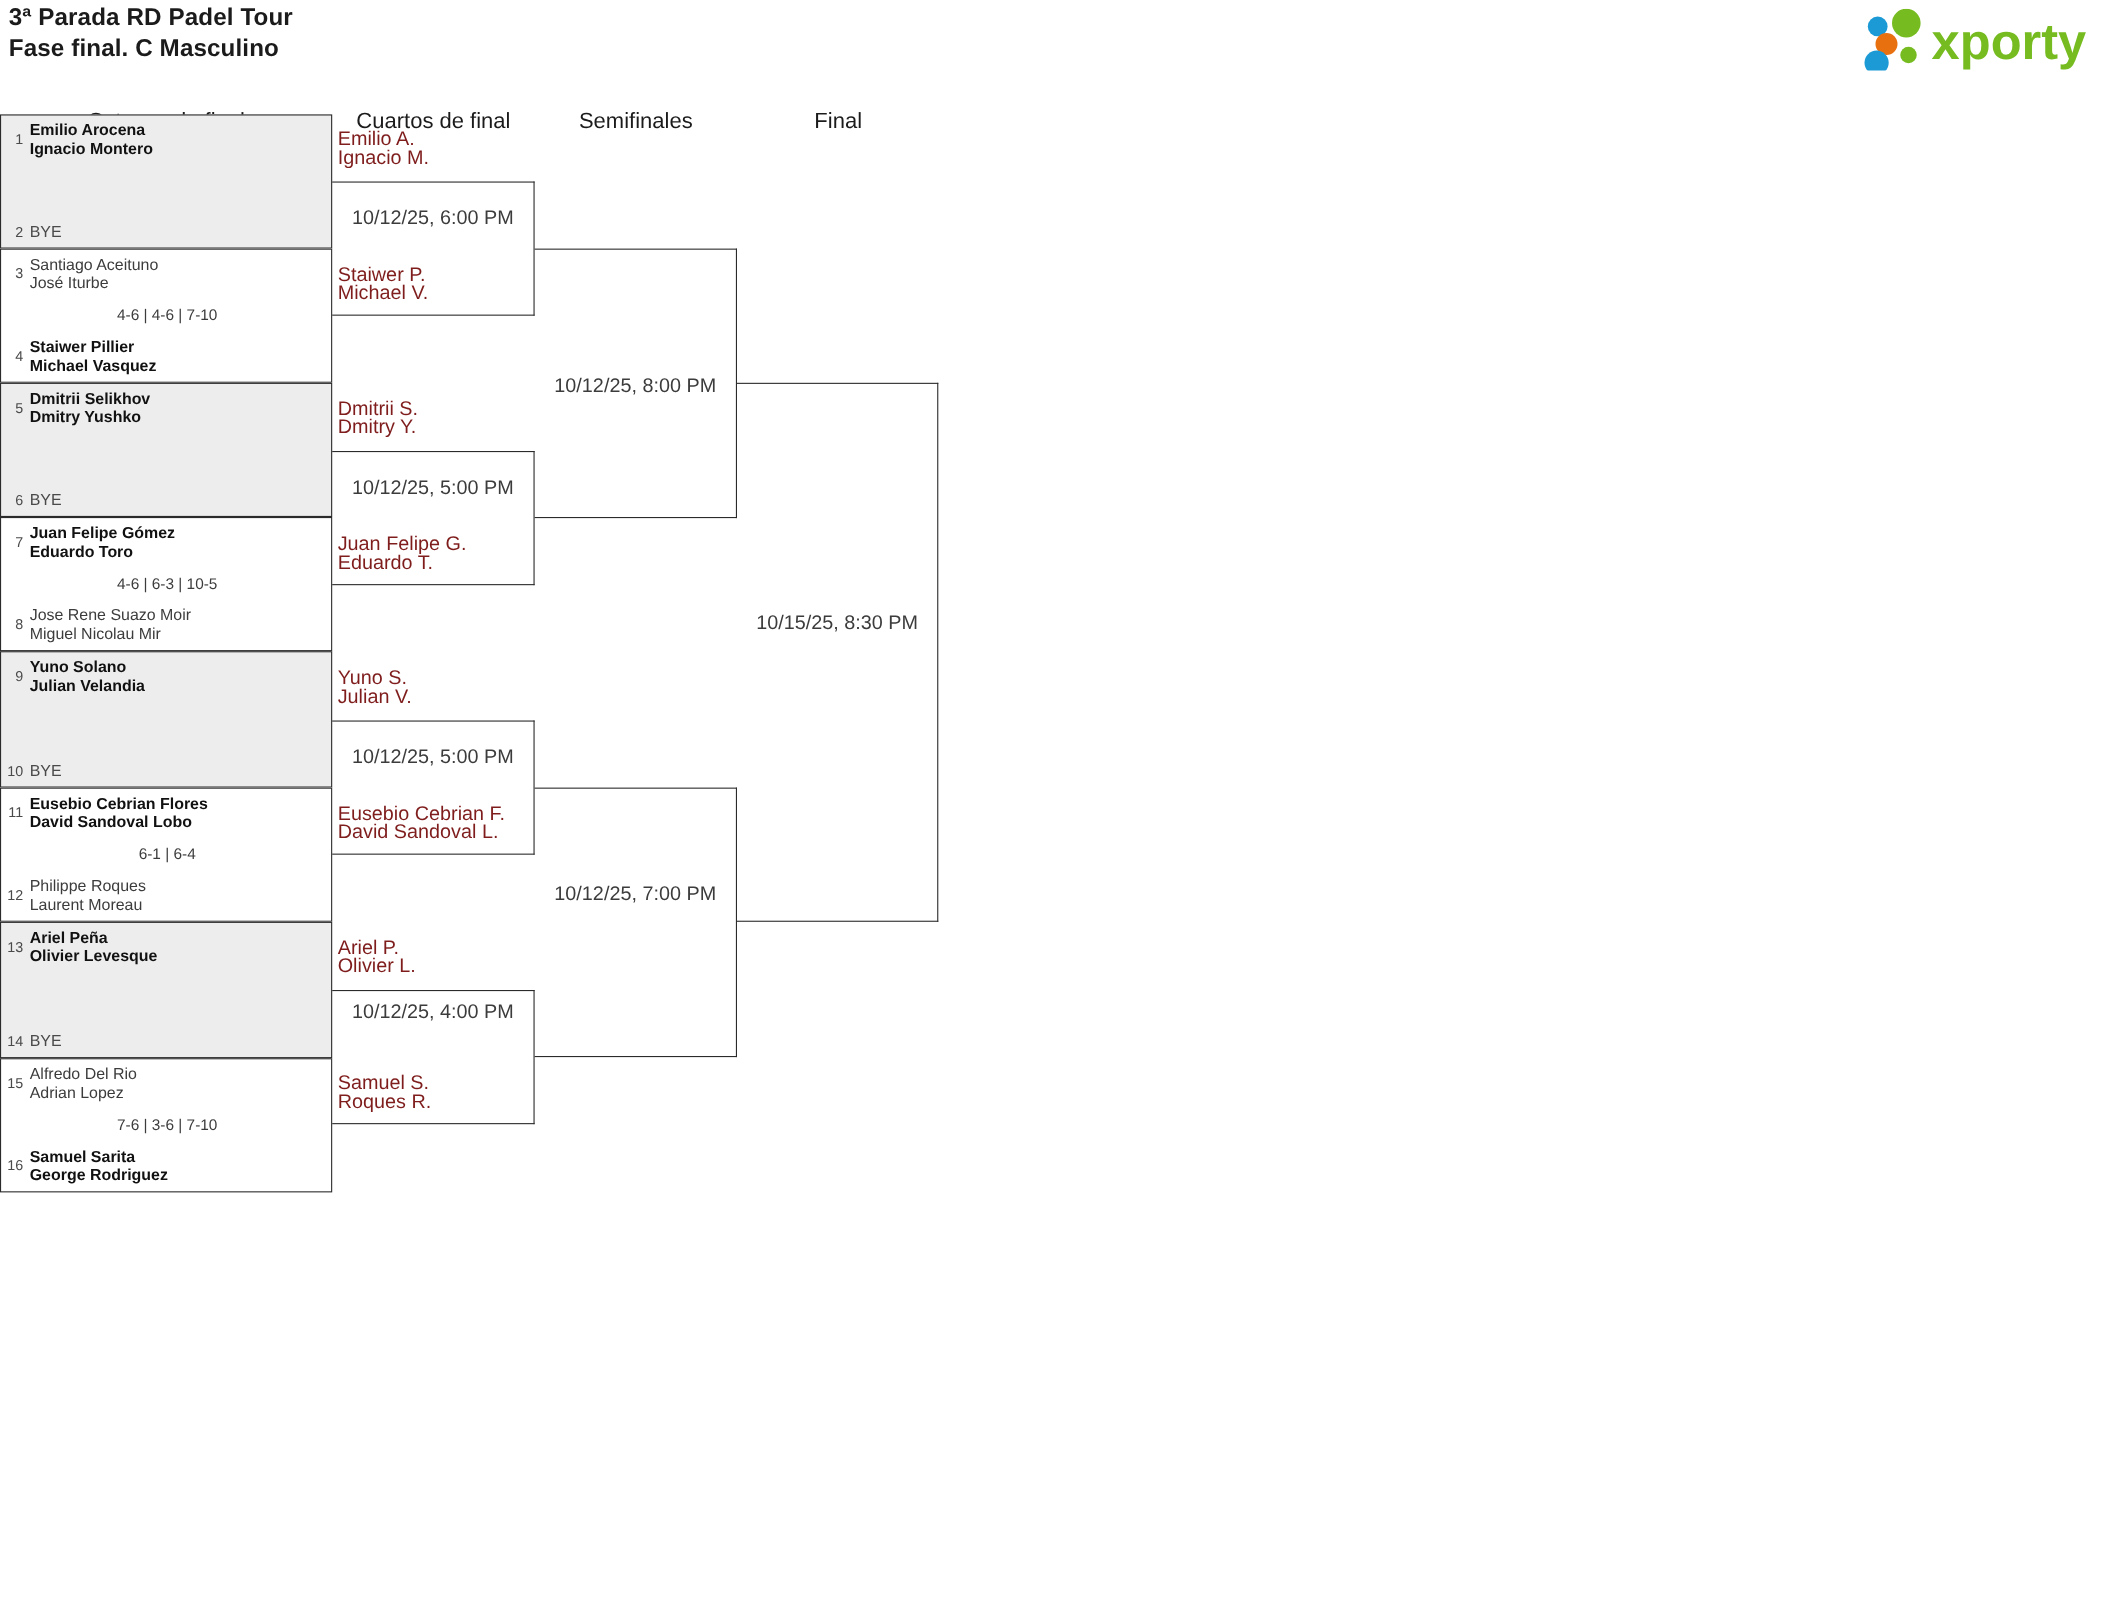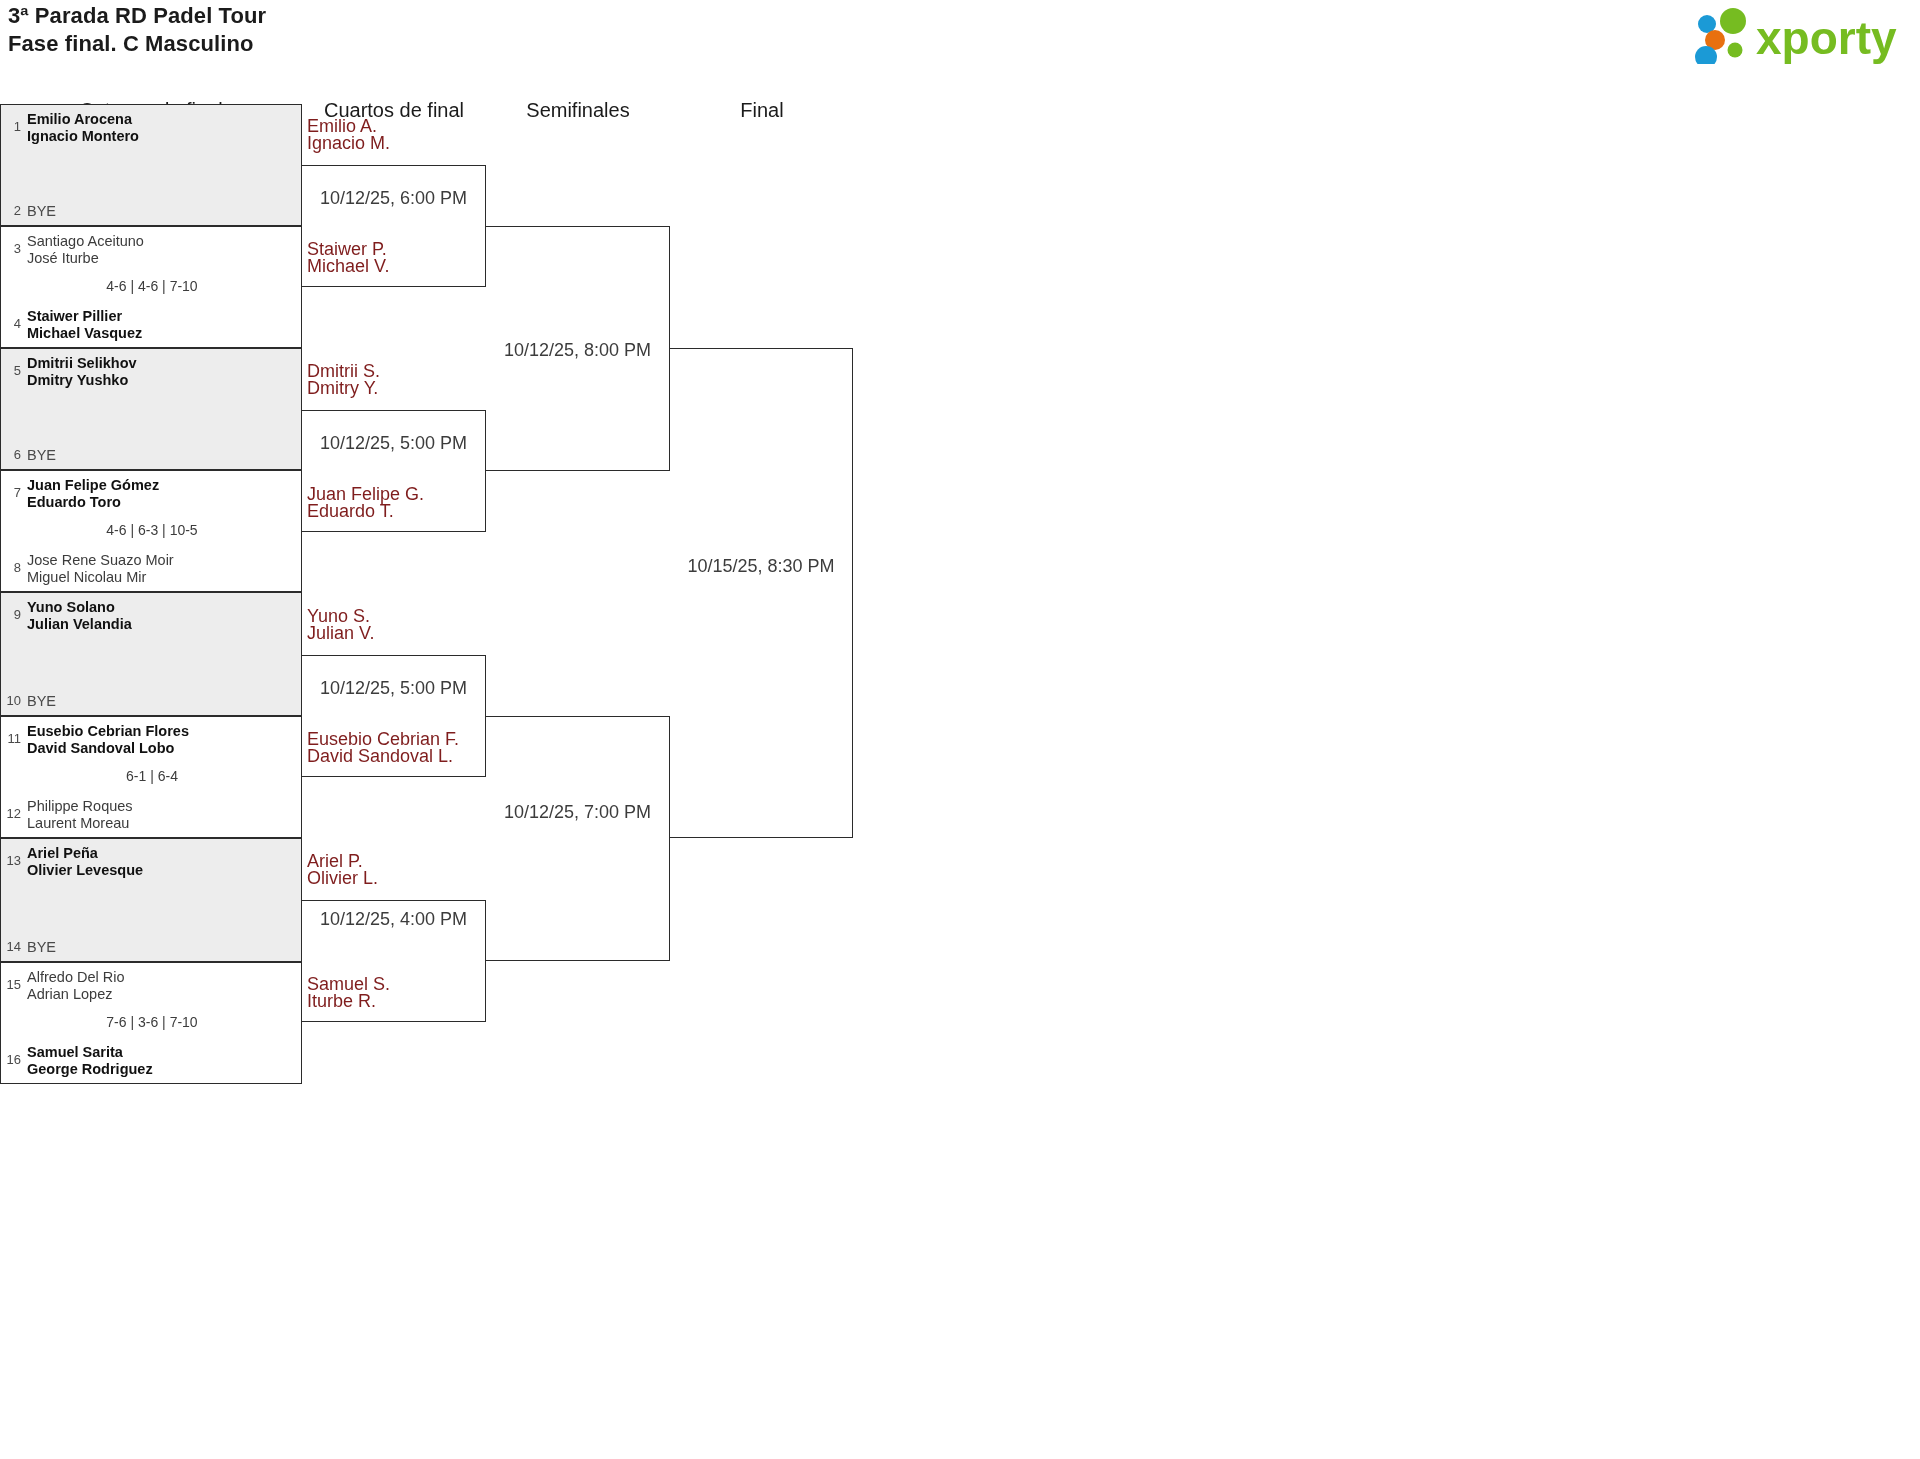--- a/index.html
+++ b/index.html
@@ -250,21 +250,21 @@
 
   <div class="adv" style="left:307px; top:853px;">
     <span class="l2">Ariel P.</span>
       <span class="l2">Olivier L.</span>
   </div>
   <div class="conn" style="left:302px; top:900px; width:184px; height:122px;">
     <div class="conn-date" style="top:8px;">10/12/25, 4:00 PM</div>
   </div>
   <div class="adv" style="left:307px; top:976px;">
     <span class="l2">Samuel S.</span>
-      <span class="l2">Iturbe R.</span>
+      <span class="l2">Roques R.</span>
   </div>
 
   <div class="conn" style="left:486px; top:226px; width:184px; height:245px;">
     <div class="conn-date" style="top:85px;margin-top:28px;">10/12/25, 8:00 PM</div>
   </div>
   <div class="conn" style="left:486px; top:716px; width:184px; height:245px;">
     <div class="conn-date" style="top:85px;">10/12/25, 7:00 PM</div>
   </div>
 
   <div class="conn" style="left:670px; top:348px; width:183px; height:490px;">

